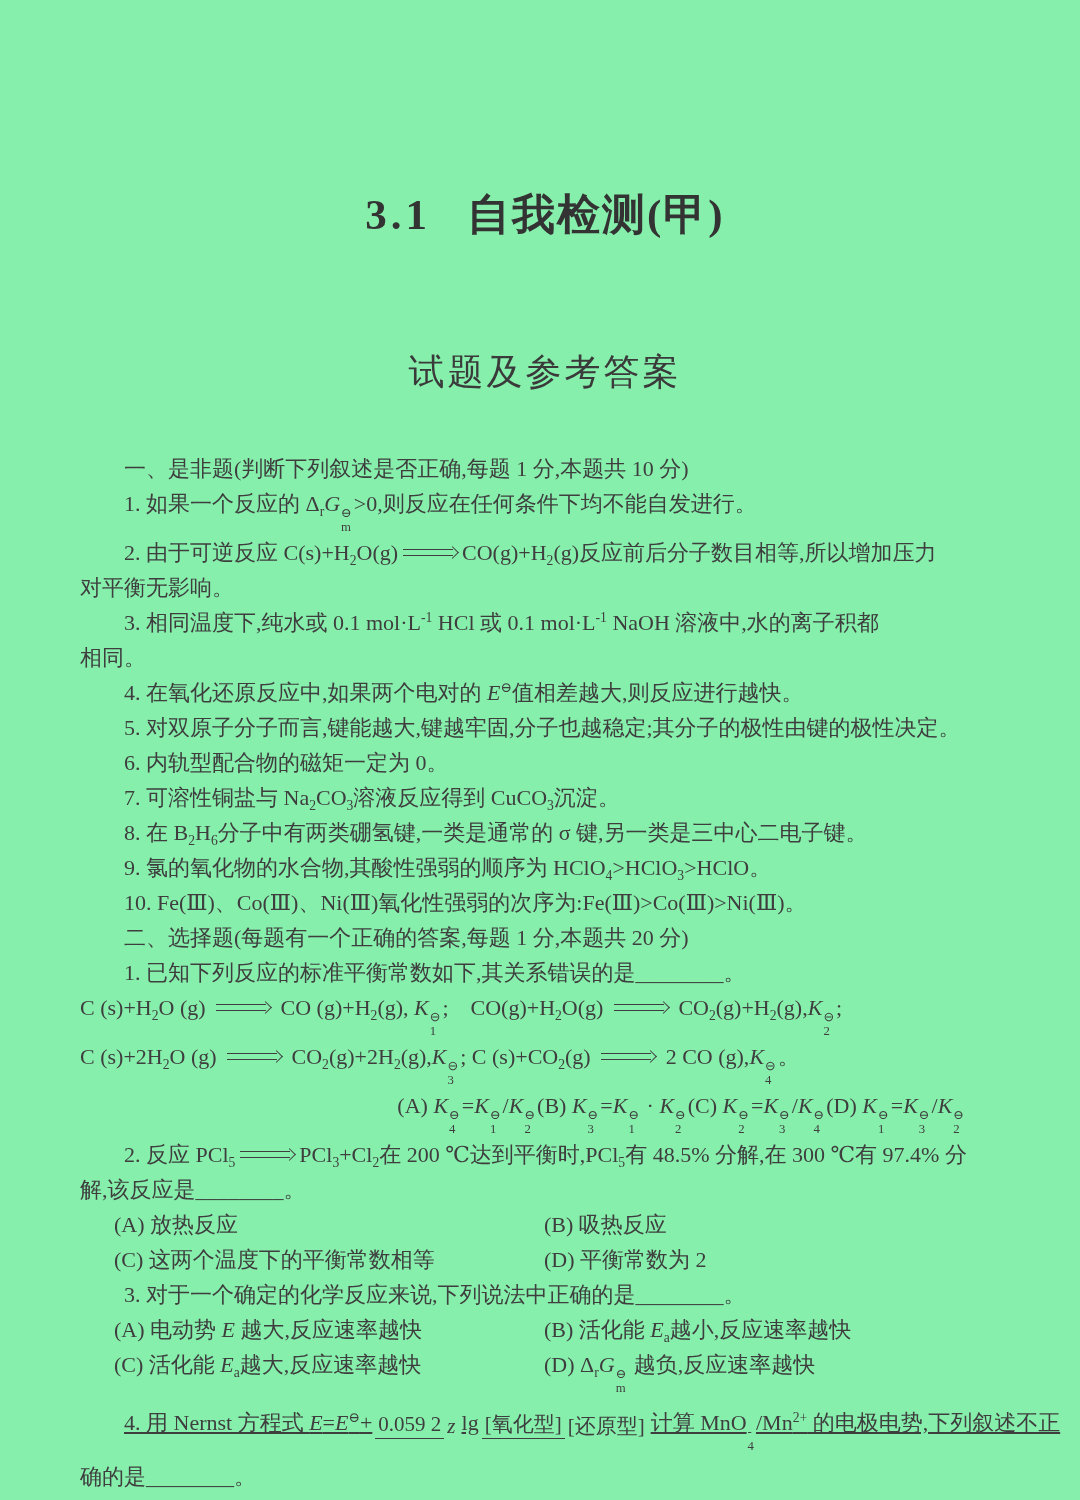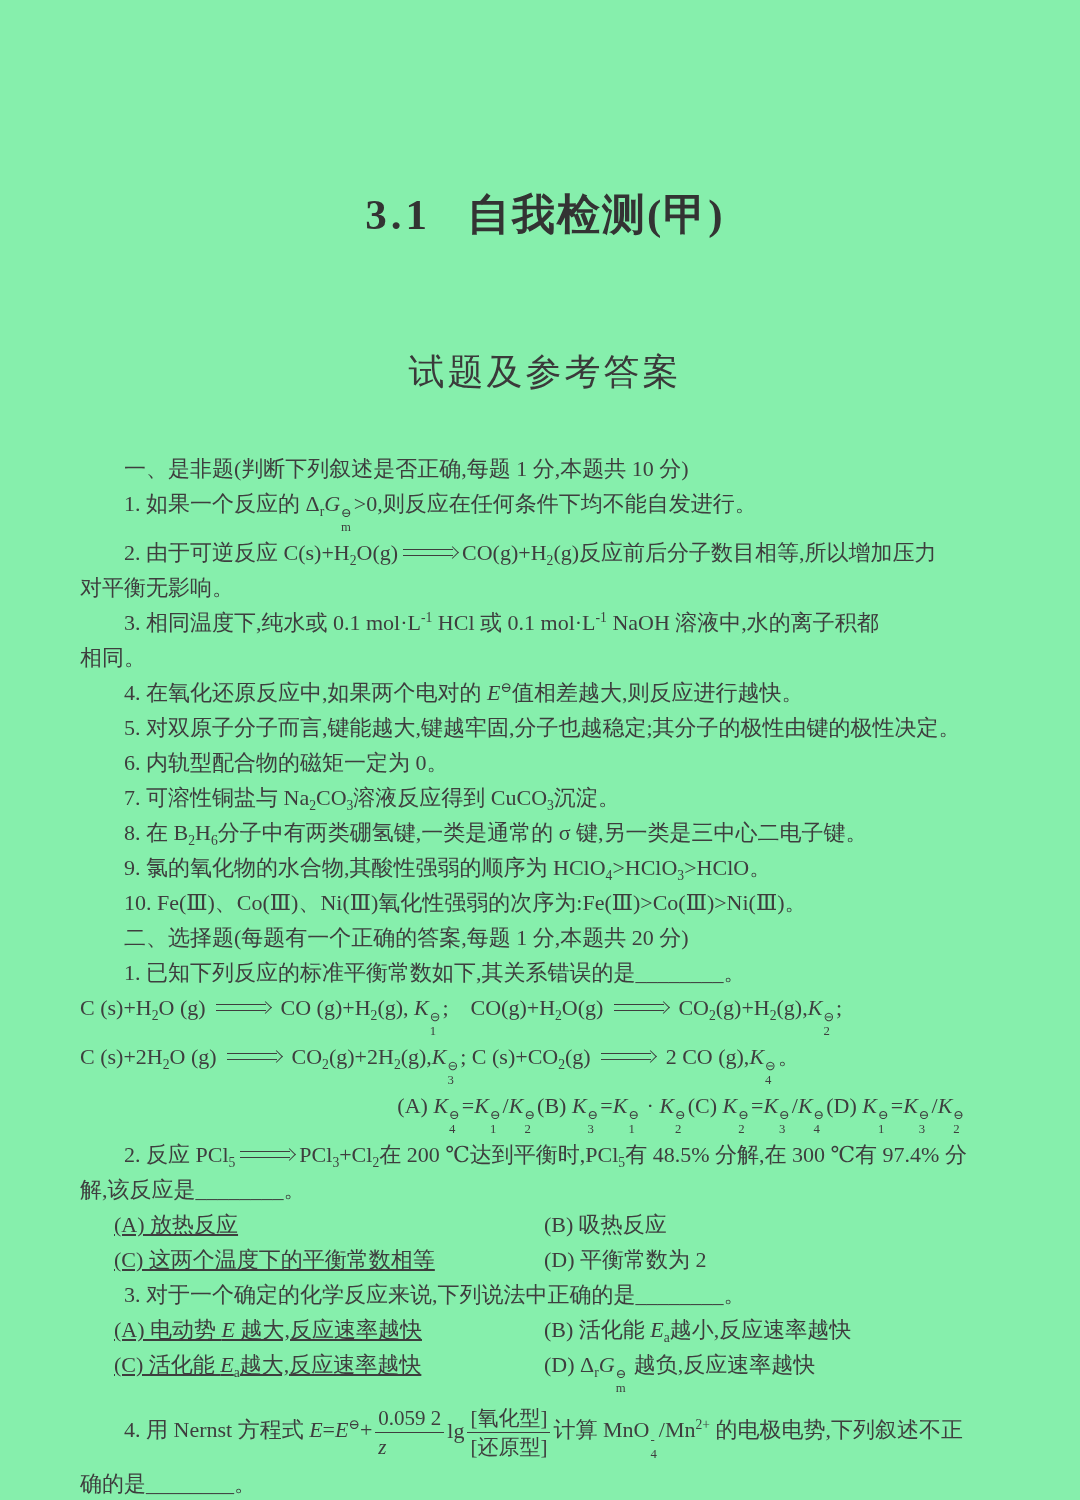--- a/index.html
+++ b/index.html
@@ -32,21 +32,21 @@
   }
   .content { margin-top: 54px; font-size: 22px; }
   p.line, div.line { margin: 0; line-height: 35px; white-space: nowrap; }
   .ind { text-indent: 2em; }
   .eqline { line-height: 40px; font-family: Liberation Serif, serif; }
   .opt4 {
     display: flex; justify-content: flex-end;
     padding: 0 44px 0 34px; line-height: 36px;
   }
   .opt2 { display: flex; line-height: 35.5px; }
-  .opt2 .cL { width: 464px; padding-left: 34px; text-decoration: underline; }
+  .opt2 .cL { width: 464px; padding-left: 34px; }
   .opt2 .cR { flex: 1; }
   sub, sup { font-size: 0.62em; line-height: 0; }
   
   .ss {
     display: inline-flex; flex-direction: column; align-items: flex-start;
     font-size: 0.58em; line-height: 1.08;
     vertical-align: -0.5em; margin: 0 2px 0 1px; text-indent: 0;
   }
   .ss span { display: block; }
   
@@ -58,23 +58,23 @@
     content: ""; position: absolute; left: 0; right: 4px; top: 2px; height: 5px;
     border-top: 1.6px solid currentColor; border-bottom: 1.6px solid currentColor;
   }
   .eqa::after {
     content: ""; position: absolute; right: 0; top: 1.4px;
     width: 8px; height: 8px;
     border-top: 1.6px solid currentColor; border-right: 1.6px solid currentColor;
     transform: rotate(45deg);
   }
   
-  .nernst { line-height: normal; padding: 9px 0 5px; }
+  .nernst { line-height: normal; padding: 9px 0 5px; text-decoration: underline; }
   .frac {
-    display: inline-flex; flex-direction: column; align-items: flex-start;
+    display: inline-flex; flex-direction: row; align-items: flex-end;
     text-align: center; font-size: 21px; line-height: 1.25;
     vertical-align: middle; margin: 0 3px; text-indent: 0;
   }
   .frac .fn { padding: 0 3px 1px; border-bottom: 1.5px solid currentColor; }
   .frac .fd { padding: 1px 3px 0; }
 </style>
 </head>
 <body>
 
 <div class="sheet">

